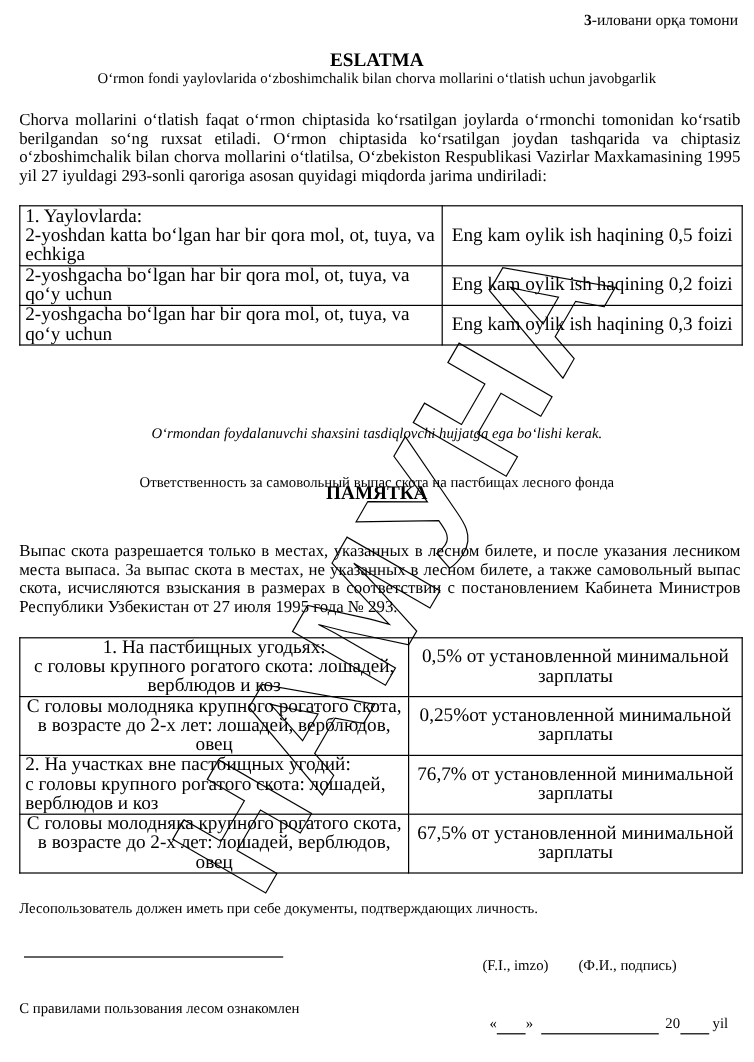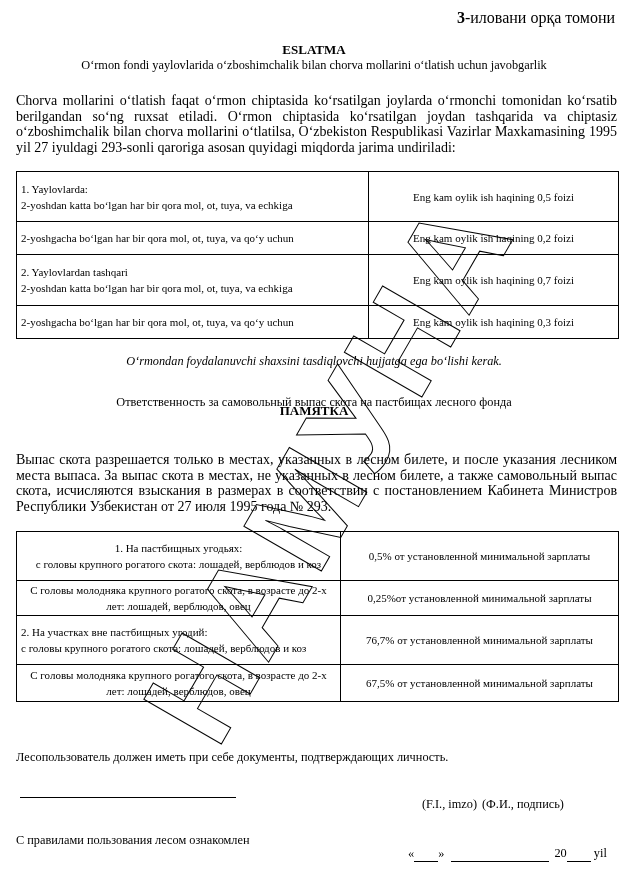--- a/index.html
+++ b/index.html
@@ -2,31 +2,31 @@
 <html><head>
   <meta charset="utf-8">
   <style>
     html, body { margin: 0; padding: 0; background: #ffffff; }
     body {
       width: 628px; height: 885px; position: relative; overflow: hidden;
       font-family: "Liberation Serif", "DejaVu Serif", serif;
       color: #000; font-size: 12.3px;
     }
     .abs { position: absolute; }
-    .appendix-note { top: 9px; right: 13px; font-size: 16px; }
+    .appendix-note { top: 9px; right: 13px; font-size: 13px; }
     .appendix-note b { font-weight: bold; }
-    .title { left: 0; width: 628px; text-align: center; font-weight: bold; font-size: 13px; }
+    .title { left: 0; width: 628px; text-align: center; font-weight: bold; font-size: 16px; }
     .subtitle { left: 0; width: 628px; text-align: center; font-size: 12.3px; }
     .para {
       left: 16px; width: 601px; text-align: justify; line-height: 15.5px;
       font-size: 14px; text-align-last: left;
     }
     table.fines {
       position: absolute; left: 16px; width: 602px; border-collapse: collapse;
-      font-size: 11px; table-layout: fixed;
+      font-size: 16px; table-layout: fixed;
     }
     table.fines td { border: 1px solid #000; padding: 0 4px; vertical-align: middle; line-height: 16px; }
     table.t1 td.c1 { text-align: left; }
     table.t1 td.c2 { text-align: center; }
     table.t2 td { text-align: center; }
     table.t2 td.left { text-align: left; }
     .center-line { left: 0; width: 628px; text-align: center; }
     .bold { font-weight: bold; }
     .sigline { display: inline-block; border-bottom: 1px solid #000; }
     .watermark {
@@ -58,27 +58,20 @@
       <div>1.  Yaylovlarda:</div>
       <div>2-yoshdan katta bo‘lgan har bir qora mol, ot, tuya, va echkiga</div>
     </td>
     <td class="c2">Eng kam oylik ish haqining 0,5 foizi</td>
   </tr>
   <tr style="height:33px;">
     <td class="c1">
           <div>2-yoshgacha bo‘lgan har bir qora mol, ot, tuya, va qo‘y uchun</div>
         </td>
     <td class="c2">Eng kam oylik ish haqining 0,2 foizi</td>
-  </tr>
-  <tr style="height:51px;">
-    <td class="c1">
-      <div>2. Yaylovlardan tashqari</div>
-      <div>2-yoshdan katta bo‘lgan har bir qora mol, ot, tuya, va echkiga</div>
-    </td>
-    <td class="c2">Eng kam oylik ish haqining 0,7 foizi</td>
   </tr>
   <tr style="height:33px;">
     <td class="c1">
           <div>2-yoshgacha bo‘lgan har bir qora mol, ot, tuya, va qo‘y uchun</div>
         </td>
     <td class="c2">Eng kam oylik ish haqining 0,3 foizi</td>
   </tr>
 </tbody>
   </table>
 
@@ -122,21 +115,21 @@
   </tr>
 </tbody>
   </table>
 
 <div class="abs" style="top:750px; left:16px;">Лесопользователь должен иметь при себе документы, подтверждающих личность.</div>
 
 <div class="abs" style="top:782px; left:16px; width:600px;">
   <span class="sigline" style="width:216px; margin-left:4px;">&nbsp;</span>
 </div>
 <div class="abs" style="top:797px; left:16px;margin-top:36px;">С правилами пользования лесом ознакомлен</div>
-<div class="abs" style="top:797px; left:422px;">(F.I., imzo)</div>
+<div class="abs" style="top:797px; left:402px;">(F.I., imzo)</div>
 <div class="abs" style="top:797px; left:482px;">(Ф.И., подпись)</div>
 
 <div class="abs" style="top:846px; left:408px; white-space:nowrap;">
   <span>«</span><span class="sigline" style="width:24px;">&nbsp;</span><span>»</span>
   <span class="sigline" style="width:98px; margin-left:4px;">&nbsp;</span>
   <span style="margin-left:2px;">20</span><span class="sigline" style="width:24px;">&nbsp;</span>
   <span>yil</span>
 </div>
 <div class="abs" style="top:912px; left:597px;margin-top:48px;">год</div>
 

